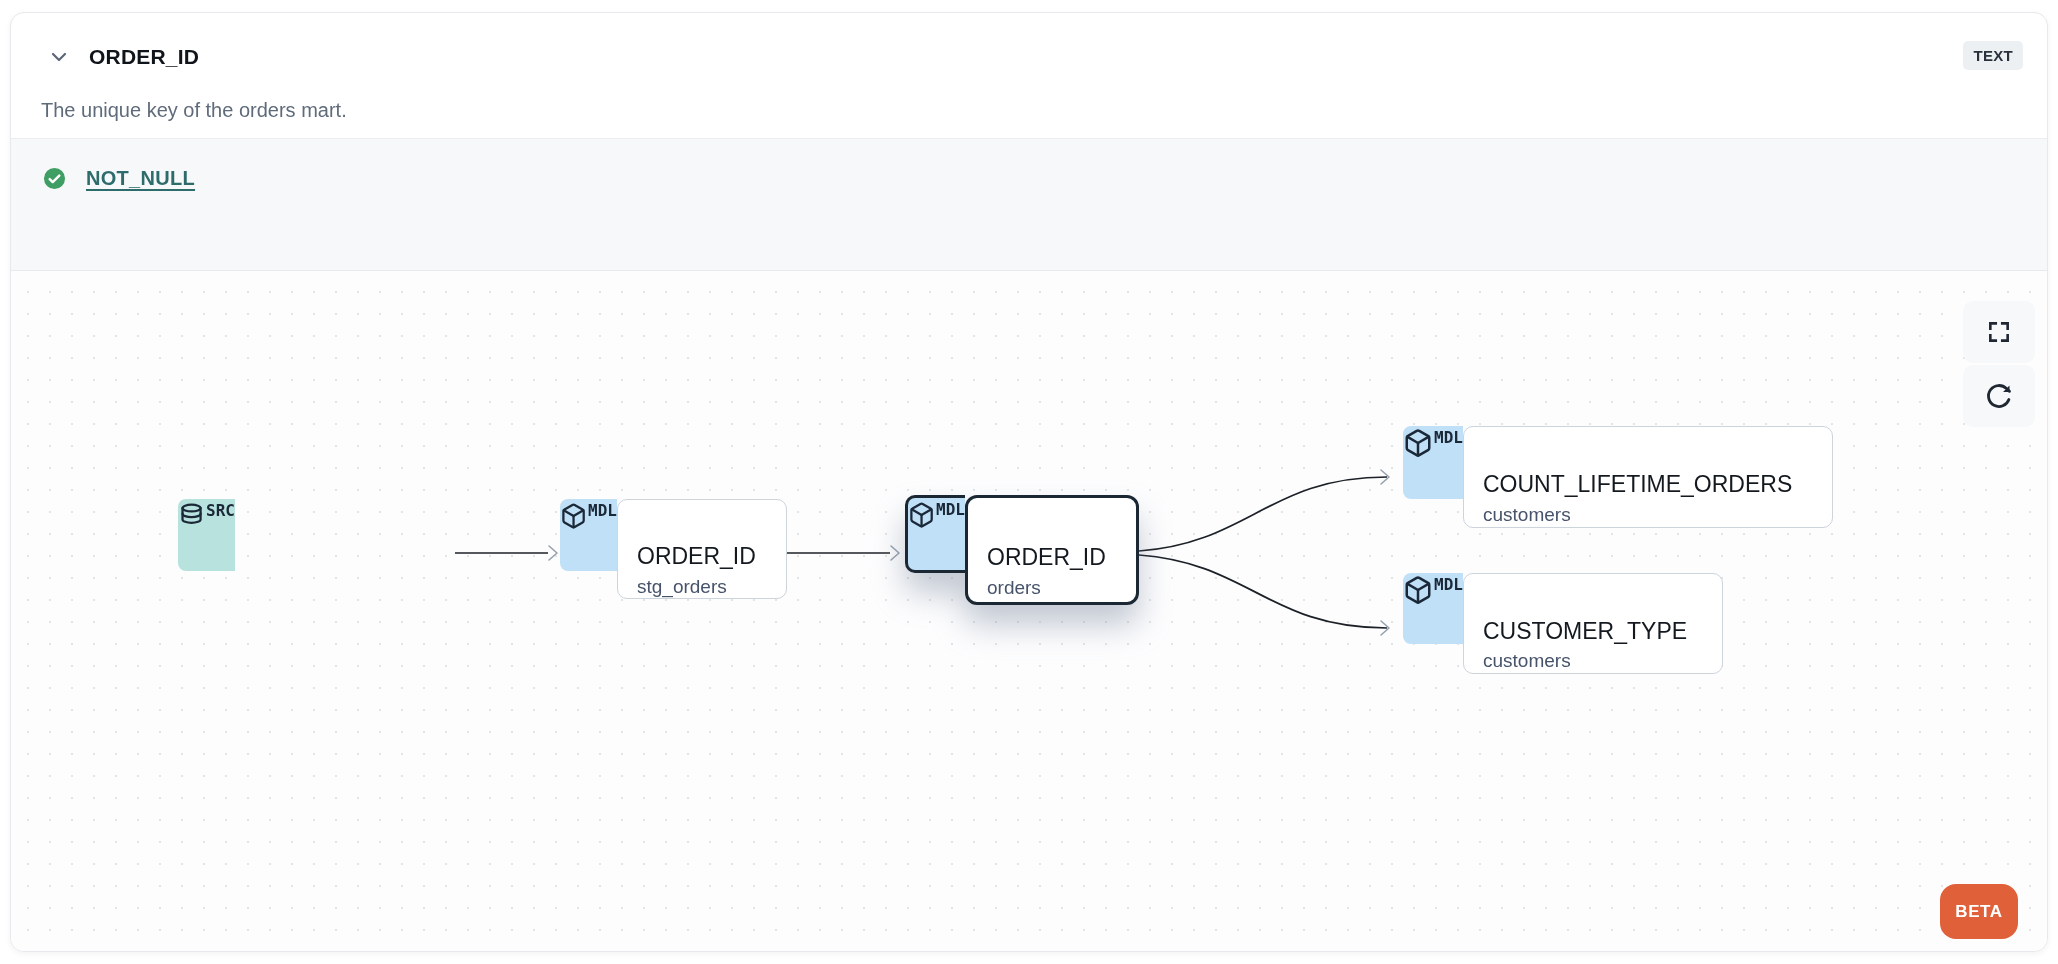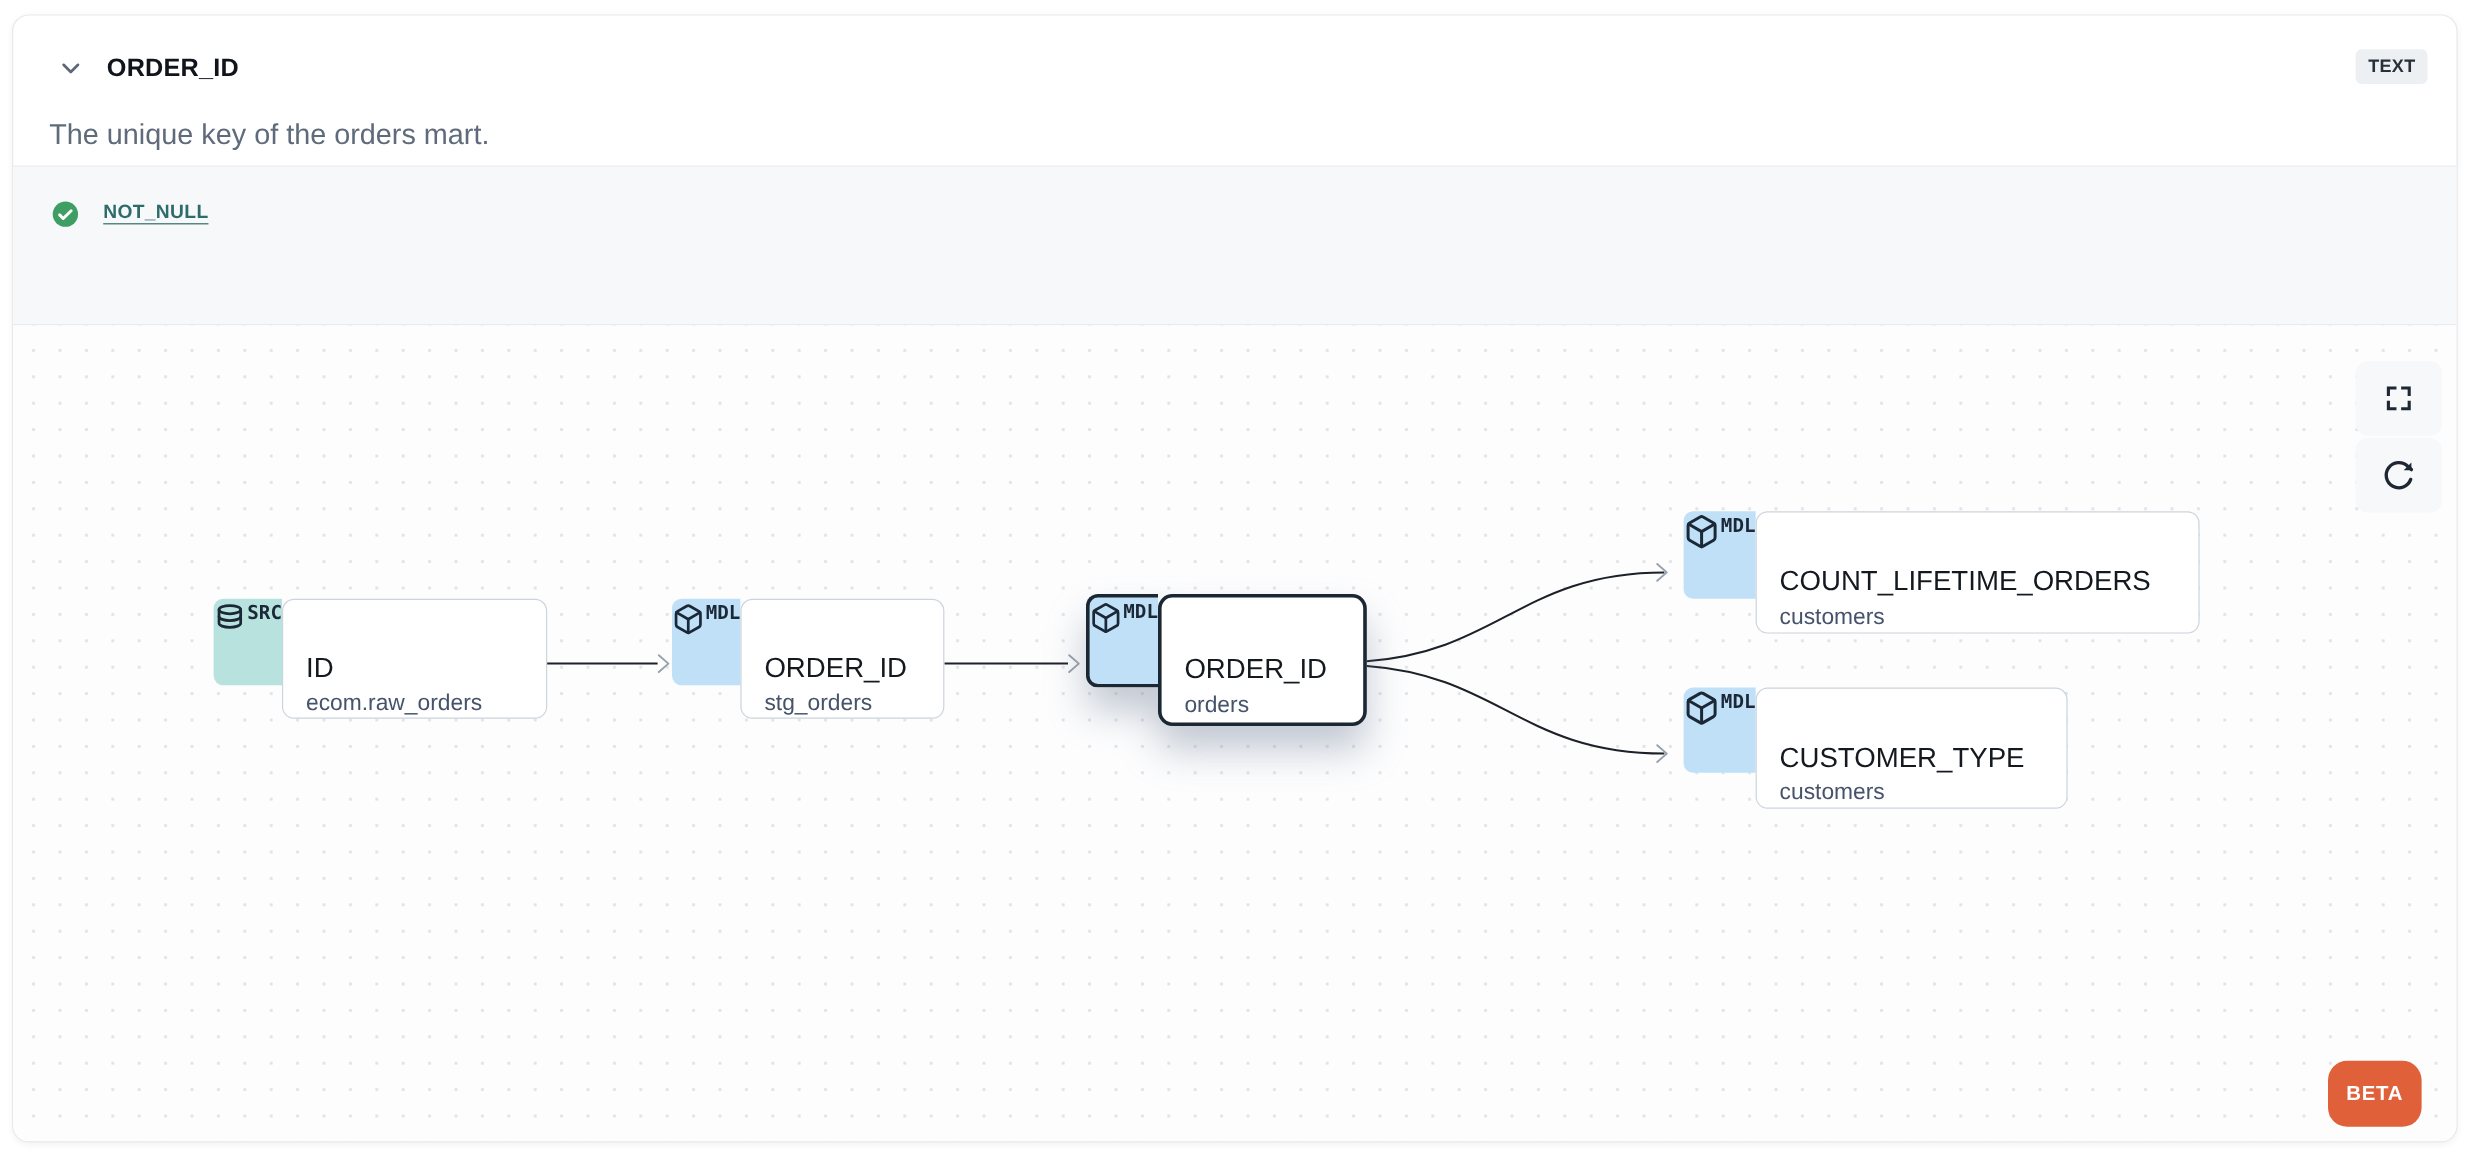--- a/index.html
+++ b/index.html
@@ -9,28 +9,28 @@
         background:#fff;border:1px solid #e7e9ec;border-radius:14px;
         box-shadow:0 2px 6px rgba(15,23,42,.05);overflow:hidden;}
 
   
   .hdr{position:absolute;left:0;top:0;right:0;height:125px;}
   .chev-btn{position:absolute;left:30px;top:26px;width:36px;height:36px;border:none;
             background:transparent;cursor:pointer;display:flex;align-items:center;justify-content:center;}
   .hdr-title{position:absolute;left:78px;top:32px;font-size:21px;font-weight:700;color:#10151c;letter-spacing:.2px;}
   .type-badge{position:absolute;right:24px;top:28px;background:#edf0f3;color:#28303c;
               font-size:15px;font-weight:600;padding:6px 10px;border-radius:5px;letter-spacing:.3px;}
-  .hdr-desc{position:absolute;left:30px;top:86px;font-size:24px;color:#5f6b7a;}
+  .hdr-desc{position:absolute;left:30px;top:86px;font-size:20px;color:#5f6b7a;}
 
   
   .tests{position:absolute;left:0;top:125px;right:0;height:133px;background:#f7f8fa;
          border-top:1px solid #ebedf0;border-bottom:1px solid #e8eaee;
          box-sizing:border-box;padding:22px 0 0 32px;}
   .test-row{display:flex;align-items:center;gap:20px;height:34px;margin-bottom:10px;}
-  .test-link{font-size:16px;font-weight:600;color:#2e6c6c;text-decoration:underline;
+  .test-link{font-size:20px;font-weight:600;color:#2e6c6c;text-decoration:underline;
              text-underline-offset:4px;cursor:pointer;letter-spacing:.3px;}
 
   
   .canvas{position:absolute;left:0;top:258px;right:0;bottom:0;background-color:#fdfdfe;
           background-image:radial-gradient(#e3e4e6 1.3px,transparent 1.3px);
           background-size:22px 22px;background-position:6px 10px;}
   .edges{position:absolute;left:0;top:0;}
 
   .node{position:absolute;display:flex;align-items:flex-start;cursor:pointer;}
   .kbadge{width:57px;height:72px;border-radius:8px 0 0 8px;display:flex;flex-direction:row;
@@ -104,24 +104,20 @@
 
       <div class="node" style="left:167px;top:228px;">
         <div class="kbadge src">
           <svg width="30" height="30" viewBox="0 0 24 24" fill="none" stroke="#1b2838" stroke-width="2" stroke-linecap="round" stroke-linejoin="round">
             <ellipse cx="12" cy="5" rx="8" ry="3"></ellipse>
             <path d="M4 5v5c0 1.66 3.58 3 8 3s8-1.34 8-3V5"></path>
             <path d="M4 10v5c0 1.66 3.58 3 8 3s8-1.34 8-3v-5"></path>
           </svg>
           <span>SRC</span>
         </div>
-        <div class="ncard" style="width:221px;">
-          <div class="ntitle">ID</div>
-          <div class="nsub">ecom.raw_orders</div>
-        </div>
       </div>
 
       <div class="node" style="left:549px;top:228px;">
         <div class="kbadge mdl">
           <svg width="30" height="30" viewBox="0 0 24 24" fill="none" stroke="#1b2838" stroke-width="2" stroke-linecap="round" stroke-linejoin="round">
             <path d="M21 16V8a2 2 0 0 0-1-1.73l-7-4a2 2 0 0 0-2 0l-7 4A2 2 0 0 0 3 8v8a2 2 0 0 0 1 1.73l7 4a2 2 0 0 0 2 0l7-4A2 2 0 0 0 21 16z"></path>
             <polyline points="3.27 6.96 12 12.01 20.73 6.96"></polyline>
             <line x1="12" y1="22.08" x2="12" y2="12"></line>
           </svg>
           <span>MDL</span>

